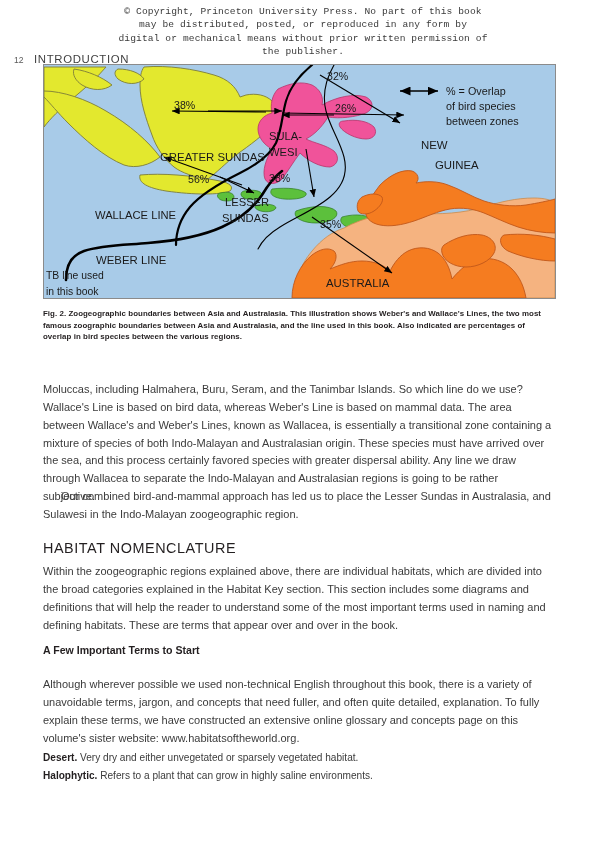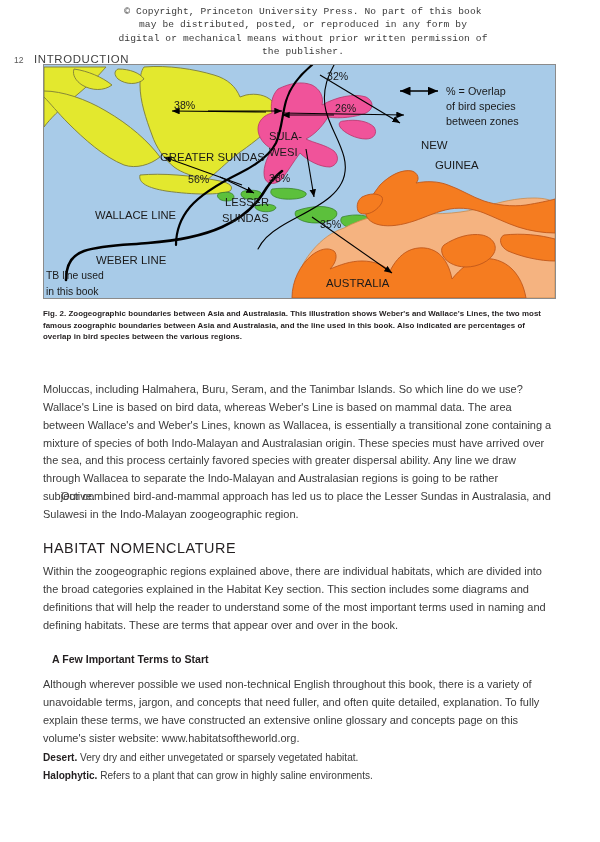--- a/index.html
+++ b/index.html
@@ -284,21 +284,21 @@
 </div>
 
 <div class="fig-caption">Fig. 2. Zoogeographic boundaries between Asia and Australasia. This illustration shows Weber's and Wallace's Lines, the two most famous zoographic boundaries between Asia and Australasia, and the line used in this book. Also indicated are percentages of overlap in bird species between the various regions.</div>
 
 <p class="body-col p-moluccas" style="margin:0;">Moluccas, including Halmahera, Buru, Seram, and the Tanimbar Islands. So which line do we use? Wallace's Line is based on bird data, whereas Weber's Line is based on mammal data. The area between Wallace's and Weber's Lines, known as Wallacea, is essentially a transitional zone containing a mixture of species of both Indo-Malayan and Australasian origin. These species must have arrived over the sea, and this process certainly favored species with greater dispersal ability. Any line we draw through Wallacea to separate the Indo-Malayan and Australasian regions is going to be rather subjective.</p>
 <p class="body-col p-combined" style="margin:0;">Our combined bird-and-mammal approach has led us to place the Lesser Sundas in Australasia, and Sulawesi in the Indo-Malayan zoogeographic region.</p>
 
 <h2 class="section-head" style="margin:0;">HABITAT NOMENCLATURE</h2>
 <p class="body-col p-habitat" style="margin:0;">Within the zoogeographic regions explained above, there are individual habitats, which are divided into the broad categories explained in the Habitat Key section. This section includes some diagrams and definitions that will help the reader to understand some of the most important terms used in naming and defining habitats. These are terms that appear over and over in the book.</p>
 
-<h3 class="sub-head" style="margin:9px;">A Few Important Terms to Start</h3>
+<h3 class="sub-head" style="margin:0;">A Few Important Terms to Start</h3>
 <p class="body-col p-although" style="margin:0;">Although wherever possible we used non-technical English throughout this book, there is a variety of unavoidable terms, jargon, and concepts that need fuller, and often quite detailed, explanation. To fully explain these terms, we have constructed an extensive online glossary and concepts page on this volume's sister website: www.habitatsoftheworld.org.</p>
 
 <div class="defs">
   <div>
     <b>Desert.</b><span> Very dry and either unvegetated or sparsely vegetated habitat.</span>
   </div>
   <div>
     <b>Halophytic.</b><span> Refers to a plant that can grow in highly saline environments.</span>
   </div>
 </div>

